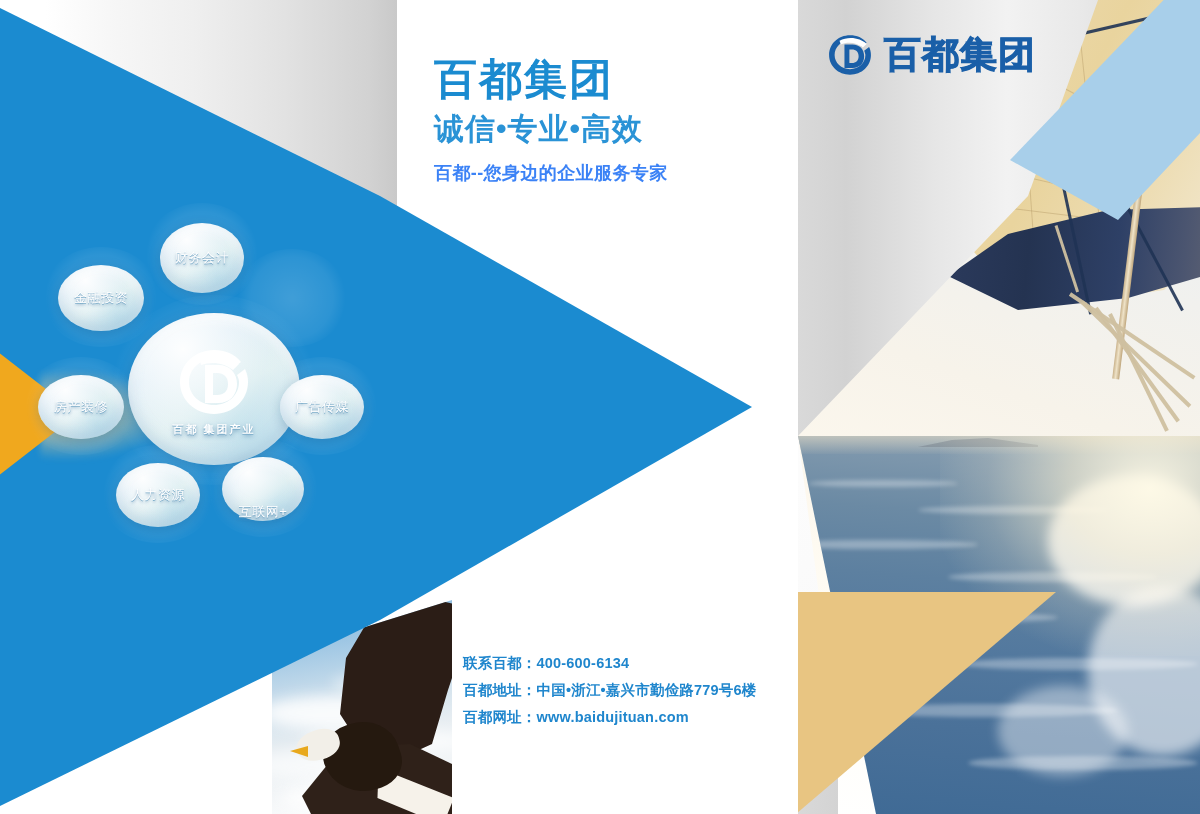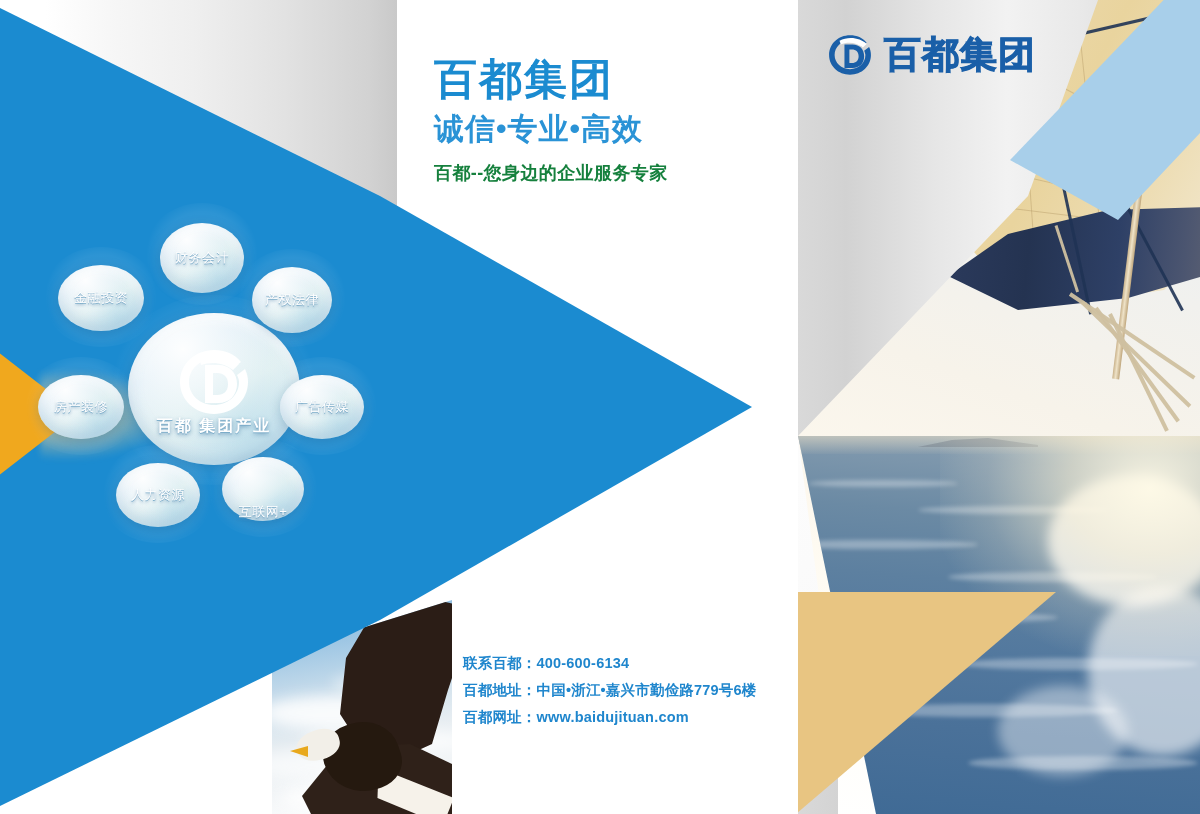--- a/index.html
+++ b/index.html
@@ -66,21 +66,21 @@
        radial-gradient(circle at 32% 24%, rgba(255,255,255,.95) 0%, rgba(255,255,255,.55) 26%, rgba(255,255,255,.12) 52%, rgba(255,255,255,0) 70%),
        radial-gradient(circle at 68% 78%, rgba(173,216,230,.55) 0%, rgba(200,230,235,.25) 40%, rgba(255,255,255,0) 72%),
        linear-gradient(150deg, #e9f5fb 0%, #dcecf6 30%, #e6f2f3 55%, #d6e8f2 80%, #cbe0ee 100%);
      box-shadow: inset 0 -6px 14px rgba(120,170,200,.35), inset 0 6px 12px rgba(255,255,255,.9),
                  0 3px 12px rgba(10,70,120,.22);
      display:flex; align-items:center; justify-content:center; }
   .bub span { font-weight:400; color:#ffffff; letter-spacing:.5px; white-space:nowrap;
      text-shadow: 0 1px 0 rgba(120,170,200,.9), 0 0 4px rgba(255,255,255,.6), 0 2px 3px rgba(40,100,150,.55); }
 
   .bub-center { left:98px; top:98px; width:172px; height:152px; border-radius:50%; }
-  .bub-center .center-label { font-size:16px; font-weight:700; color:#ffffff; letter-spacing:2px;
+  .bub-center .center-label { font-size:11px; font-weight:700; color:#ffffff; letter-spacing:2px;
      position:absolute; left:0; right:0; bottom:28px; text-align:center;
      text-shadow:0 1px 0 rgba(120,170,200,.9), 0 2px 4px rgba(40,100,150,.6); }
   .halo-center { left:78px; top:80px; width:212px; height:190px; }
 
   .logo-mark-white { position:absolute; left:50%; top:34px; transform:translateX(-50%); width:78px; height:70px; }
 
   .s1 { left:130px; top:8px;   width:84px; height:70px; }   
   .s2 { left:222px; top:52px;  width:80px; height:66px; }   
   .s3 { left:250px; top:160px; width:84px; height:64px; }   
   .s4 { left:192px; top:242px; width:82px; height:64px;align-items:flex-end; }   
@@ -94,21 +94,21 @@
   .h3 { left:234px; top:142px;  width:116px; height:98px; }
   .h4 { left:176px; top:224px;  width:114px; height:98px; }
   .h5 { left:70px;  top:230px;  width:116px; height:98px; }
   .h6 { left:-8px;  top:142px;  width:118px; height:98px; }
   .h7 { left:12px;  top:32px;   width:118px; height:100px; }
 
   
   .headline { position:absolute; left:434px; top:56px; width:340px; }
   .h-title { font-size:43px; font-weight:700; color:#1b8bd0; letter-spacing:2px; line-height:1.08; }
   .h-sub   { font-size:30px; font-weight:700; color:#2a93d6; letter-spacing:1px; margin-top:10px; line-height:1.15; }
-  .h-tag   { font-size:18px; font-weight:700; color:#15803d; letter-spacing:.4px; margin-top:14px; }
+  .h-tag   { font-size:18px; font-weight:700; color:#3b82f6; letter-spacing:.4px; margin-top:14px; }
 
   
   .contact { position:absolute; left:463px; top:650px; }
   .contact div { font-size:14.5px; font-weight:700; color:#1f86cd; line-height:27px; letter-spacing:.2px; }
 
   
   #right-panel { position:absolute; left:798px; top:0; width:402px; height:814px; overflow:hidden;
      background:linear-gradient(to right,#d9d9d9 0%,#d2d2d2 12%,#e6e6e6 34%,#f2f2f2 52%,#e9e9e9 70%,#dcdcdc 88%,#d4d4d4 100%); }
 
   
@@ -208,23 +208,20 @@
                    C47 12 54 15 58 21 L66 15 C60 7 50 3 39 3 Z" fill="#ffffff" opacity="0.97"></path>
           <path d="M30 18 L30 56 L43 56 C55 56 62 48 62 37 C62 26 55 18 43 18 Z
                    M38 26 L42 26 C49 26 53 30 53 37 C53 44 49 48 42 48 L38 48 Z" fill="#ffffff"></path>
           <path d="M24 10 C38 5 54 8 64 17 L58 23 C49 16 37 14 26 18 Z" fill="#ffffff" opacity=".95"></path>
         </svg>
         <div class="center-label">百都 集团产业</div>
       </div>
 
       <div class="bub sat s1">
         <span>财务会计</span>
-        </div>
-      <div class="bub sat s2">
-        <span>产权法律</span>
         </div>
       <div class="bub sat s3">
         <span>广告传媒</span>
         </div>
       <div class="bub sat s4">
         <span>互联网+</span>
         </div>
       <div class="bub sat s5">
         <span>人力资源</span>
         </div>

